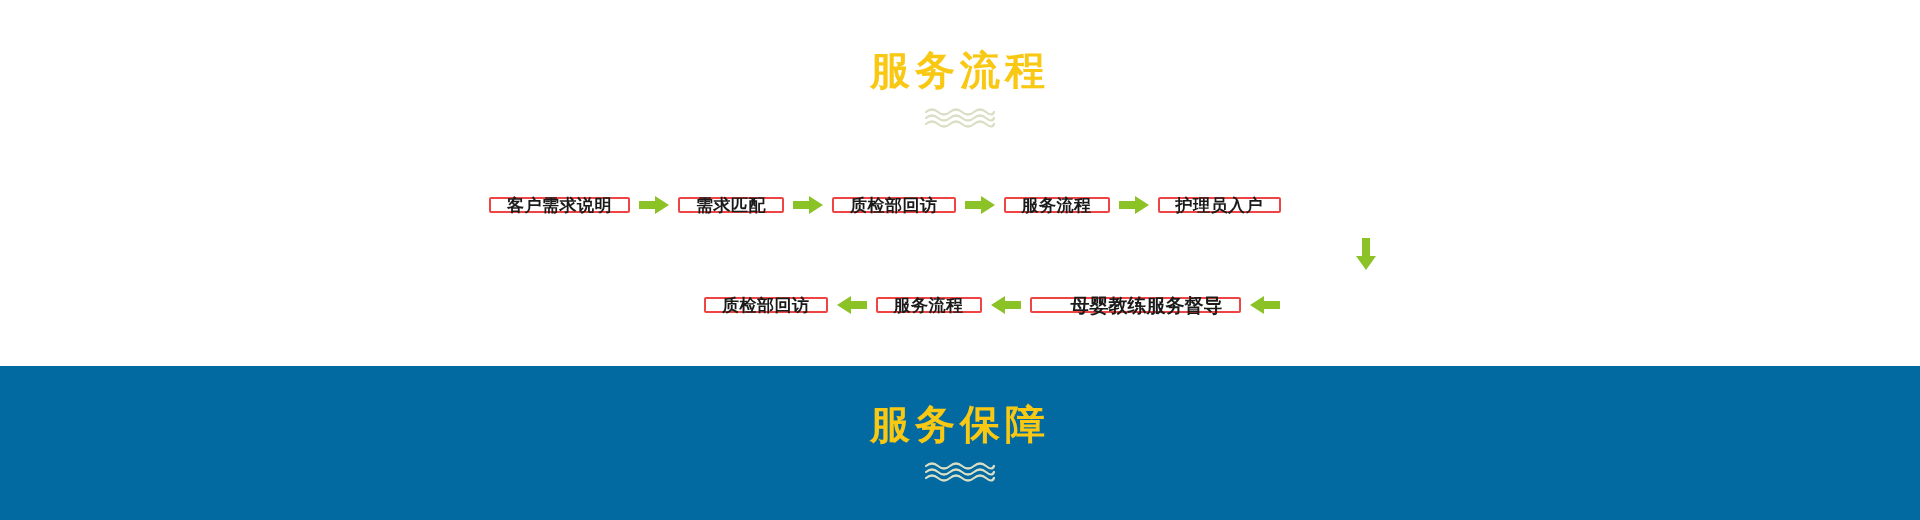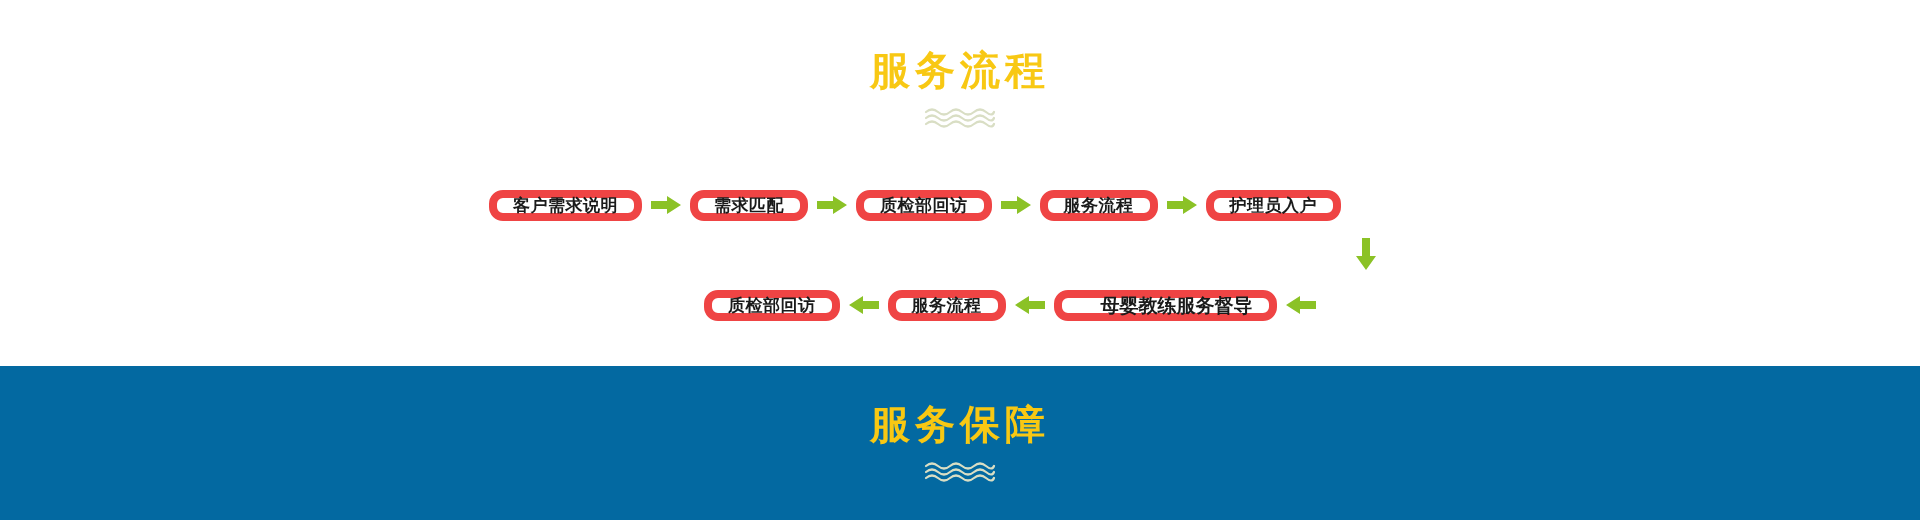--- a/index.html
+++ b/index.html
@@ -76,23 +76,23 @@
     left: 489px;
     top: 187px;
   }
   .flow-row-2 {
     left: 704px;
     top: 287px;
   }
 
   .flow-box {
     box-sizing: border-box;
-    height: 31px;
-    border: 8px solid #ef4444;
-    border-radius: 14px;
+    height: 16px;
+    border: 2px solid #ef4444;
+    border-radius: 2px;
     background: #ffffff;
     display: flex;
     align-items: center;
     justify-content: center;
     padding: 0 16px;
     white-space: nowrap;
   }
   .flow-box .box-label {
     font-family: "DejaVu Sans", "Liberation Sans", sans-serif;
     font-size: 17px;

